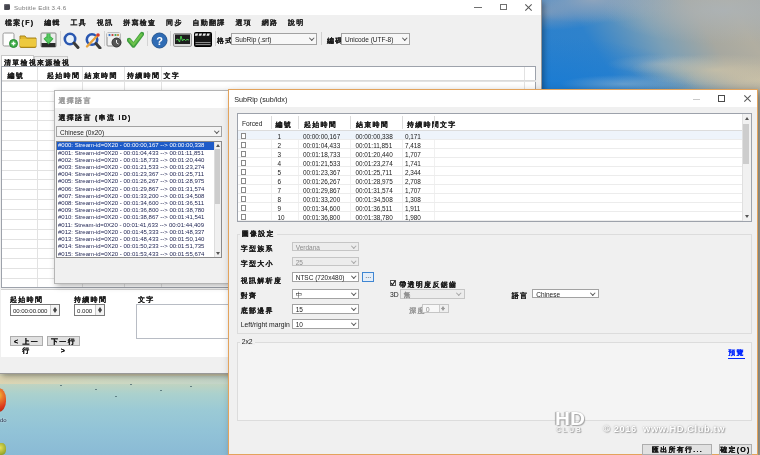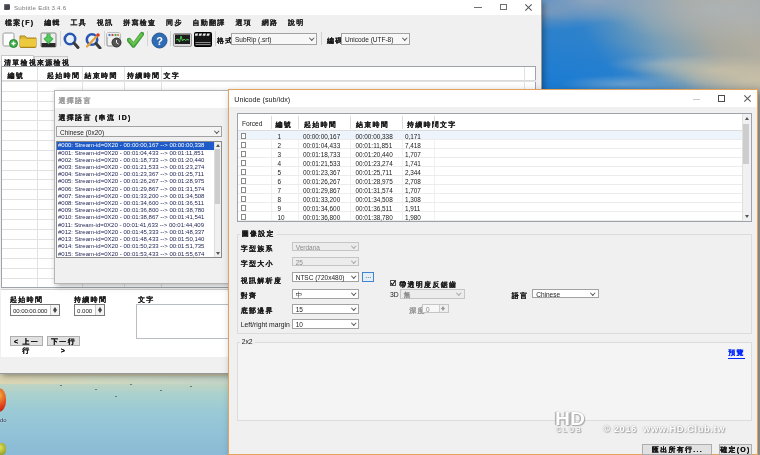--- a/index.html
+++ b/index.html
@@ -229,21 +229,21 @@
     <div style="position:absolute;right:0;top:0;bottom:0;width:7px;background:#f0f0f0;border-left:1px solid #ddd">
       <span class="up" style="right:1px;top:2px;border-left:2.5px solid transparent;border-right:2.5px solid transparent;border-bottom:3px solid #555"></span>
       <span class="up" style="right:1px;bottom:2px;border-left:2.5px solid transparent;border-right:2.5px solid transparent;border-top:3px solid #555"></span>
       <span style="position:absolute;right:1px;top:7px;width:5px;height:55px;background:#cdcdcd"></span>
     </div>
   </div>
 </div>
 
 <div class="abs" id="vobsub" style="left:228.2px;top:88.7px;width:529.8px;height:366px;background:#f0f0f0;border:1px solid #e3a35c;box-shadow:3px 3px 8px rgba(0,0,0,.35)">
   <div class="abs" style="left:0;top:0;width:100%;height:17.3px;background:#fff"></div>
-  <div class="abs" style="left:5px;top:5.3px;font-size:7.2px;color:#222">Unicode (sub/idx)</div>
+  <div class="abs" style="left:5px;top:5.3px;font-size:7.2px;color:#222">SubRip (sub/idx)</div>
   <div class="abs" style="left:464px;top:9px;width:7px;height:1px;background:#c9c9c9"></div>
   <div class="abs" style="left:489px;top:5.5px;width:6.5px;height:6.5px;border:1px solid #4a4a4a"></div>
   <div class="x" style="left:514px;top:5px"></div>
 
   <div class="abs" style="left:8.2px;top:23.6px;width:514.5px;height:108.6px;background:#fff;border:1px solid #9da2ab">
     <div style="position:absolute;left:0;top:0;width:100%;height:17.1px;border-bottom:1px solid #dcdcdc">
       <span class="abs" style="left:3.5px;top:5.5px;font-size:6.6px">Forced</span>
       <span class="abs cjk" style="left:37px;top:5.5px">編號</span>
       <span class="abs cjk" style="left:65.5px;top:5.5px">起始時間</span>
       <span class="abs cjk" style="left:117.5px;top:5.5px">結束時間</span>

